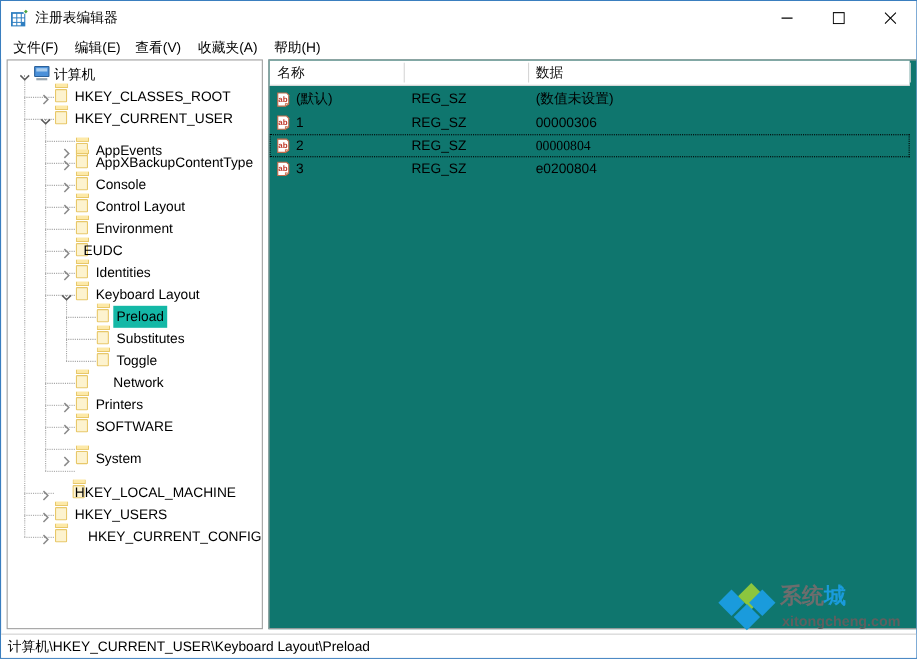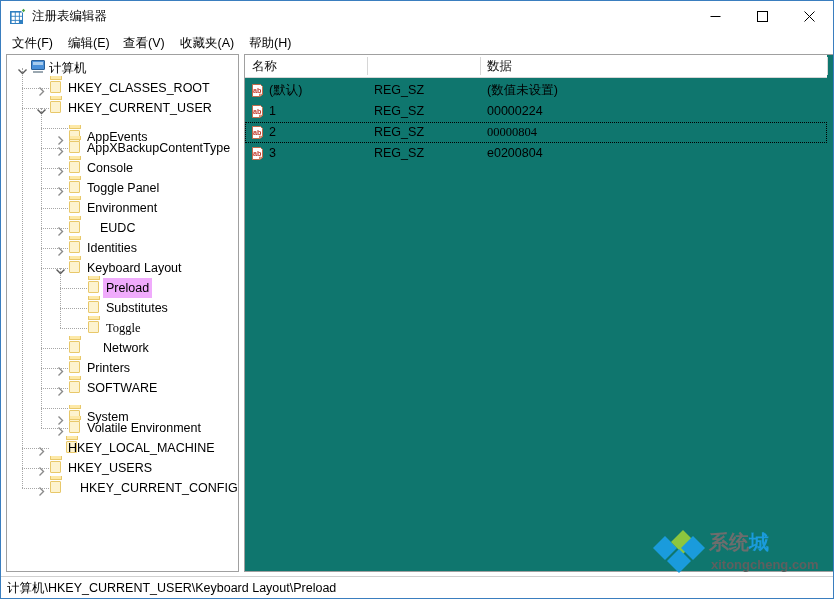--- a/index.html
+++ b/index.html
@@ -105,21 +105,21 @@
   .tlabel {
     position: absolute;
     top: 0;
     height: 20px;
     line-height: 20px;
     font-size: 12.5px;
     color: #000000;
     padding: 0 3px;
     white-space: nowrap;
   }
-  .tlabel.sel { background: #f0abfc; }
+  .tlabel.sel { background: #14b8a6; }
   .chev {
     position: absolute;
     top: 5px;
     width: 11px; height: 11px;
   }
   .tico { position: absolute; top: 2px; width: 16px; height: 16px; }
 
   
   .folder {
     position: relative;
@@ -358,34 +358,34 @@
             </svg></span>
           <span class="tico" style="left: 61px;"><span class="folder"><span class="fbody"></span><span class="fflap"></span></span></span>
           <span class="tlabel" style="left: 77px;">Console</span>
         </div>
         <div class="guide-h" style="left: 34px; top: 133px; width: 27px;"></div>
         <div class="tnode" style="top: 123px;">
           <span class="chev" style="left: 48px;"><svg width="11" height="11" viewBox="0 0 11 11">
               <polyline points="3.5,1.5 7.5,5.5 3.5,9.5" fill="none" stroke="#8a8a8a" stroke-width="1.4"></polyline>
             </svg></span>
           <span class="tico" style="left: 61px;"><span class="folder"><span class="fbody"></span><span class="fflap"></span></span></span>
-          <span class="tlabel" style="left: 77px;">Toggle Panel</span>
+          <span class="tlabel" style="left: 77px;">Control Layout</span>
         </div>
         <div class="guide-h" style="left: 34px; top: 153px; width: 27px;"></div>
         <div class="tnode" style="top: 143px;">
           <span class="tico" style="left: 61px;"><span class="folder"><span class="fbody"></span><span class="fflap"></span></span></span>
           <span class="tlabel" style="left: 77px;">Environment</span>
         </div>
         <div class="guide-h" style="left: 34px; top: 173px; width: 27px;"></div>
         <div class="tnode" style="top: 163px;">
           <span class="chev" style="left: 48px;"><svg width="11" height="11" viewBox="0 0 11 11">
               <polyline points="3.5,1.5 7.5,5.5 3.5,9.5" fill="none" stroke="#8a8a8a" stroke-width="1.4"></polyline>
             </svg></span>
           <span class="tico" style="left: 61px;"><span class="folder"><span class="fbody"></span><span class="fflap"></span></span></span>
-          <span class="tlabel" style="left: 90px;">EUDC</span>
+          <span class="tlabel" style="left: 66px;">EUDC</span>
         </div>
         <div class="guide-h" style="left: 34px; top: 193px; width: 27px;"></div>
         <div class="tnode" style="top: 183px;">
           <span class="chev" style="left: 48px;"><svg width="11" height="11" viewBox="0 0 11 11">
               <polyline points="3.5,1.5 7.5,5.5 3.5,9.5" fill="none" stroke="#8a8a8a" stroke-width="1.4"></polyline>
             </svg></span>
           <span class="tico" style="left: 61px;"><span class="folder"><span class="fbody"></span><span class="fflap"></span></span></span>
           <span class="tlabel" style="left: 77px;">Identities</span>
         </div>
         <div class="guide-h" style="left: 34px; top: 213px; width: 27px;"></div>
@@ -402,21 +402,21 @@
           <span class="tlabel sel" style="left: 96px;">Preload</span>
         </div>
         <div class="guide-h" style="left: 53px; top: 253px; width: 27px;"></div>
         <div class="tnode" style="top: 243px;">
           <span class="tico" style="left: 80px;"><span class="folder"><span class="fbody"></span><span class="fflap"></span></span></span>
           <span class="tlabel" style="left: 96px;">Substitutes</span>
         </div>
         <div class="guide-h" style="left: 53px; top: 273px; width: 27px;"></div>
         <div class="tnode" style="top: 263px;">
           <span class="tico" style="left: 80px;"><span class="folder"><span class="fbody"></span><span class="fflap"></span></span></span>
-          <span class="tlabel" style="left: 96px; font-family: Liberation Serif, serif;">Toggle</span>
+          <span class="tlabel" style="left: 96px;">Toggle</span>
         </div>
         <div class="guide-h" style="left: 34px; top: 293px; width: 27px;"></div>
         <div class="tnode" style="top: 283px;">
           <span class="tico" style="left: 61px;"><span class="folder"><span class="fbody"></span><span class="fflap"></span></span></span>
           <span class="tlabel" style="left: 77px; margin-left: 16px;">Network</span>
         </div>
         <div class="guide-h" style="left: 34px; top: 313px; width: 27px;"></div>
         <div class="tnode" style="top: 303px;">
           <span class="chev" style="left: 48px;"><svg width="11" height="11" viewBox="0 0 11 11">
               <polyline points="3.5,1.5 7.5,5.5 3.5,9.5" fill="none" stroke="#8a8a8a" stroke-width="1.4"></polyline>
@@ -434,27 +434,20 @@
         </div>
         <div class="guide-h" style="left: 34px; top: 353px; width: 27px;"></div>
         <div class="tnode" style="top: 352px;">
           <span class="chev" style="left: 48px;"><svg width="11" height="11" viewBox="0 0 11 11">
               <polyline points="3.5,1.5 7.5,5.5 3.5,9.5" fill="none" stroke="#8a8a8a" stroke-width="1.4"></polyline>
             </svg></span>
           <span class="tico" style="left: 61px;"><span class="folder"><span class="fbody"></span><span class="fflap"></span></span></span>
           <span class="tlabel" style="left: 77px;">System</span>
         </div>
         <div class="guide-h" style="left: 34px; top: 373px; width: 27px;"></div>
-        <div class="tnode" style="top: 363px;">
-          <span class="chev" style="left: 48px;"><svg width="11" height="11" viewBox="0 0 11 11">
-              <polyline points="3.5,1.5 7.5,5.5 3.5,9.5" fill="none" stroke="#8a8a8a" stroke-width="1.4"></polyline>
-            </svg></span>
-          <span class="tico" style="left: 61px;"><span class="folder"><span class="fbody"></span><span class="fflap"></span></span></span>
-          <span class="tlabel" style="left: 77px;">Volatile Environment</span>
-        </div>
         <div class="guide-h" style="left: 15px; top: 393px; width: 27px;"></div>
         <div class="tnode" style="top: 383px; text-align: right;">
           <span class="chev" style="left: 29px;"><svg width="11" height="11" viewBox="0 0 11 11">
               <polyline points="3.5,1.5 7.5,5.5 3.5,9.5" fill="none" stroke="#8a8a8a" stroke-width="1.4"></polyline>
             </svg></span>
           <span class="tico" style="left: 42px;"><span class="folder"><span class="fbody"></span><span class="fflap"></span></span></span>
           <span class="tlabel" style="left: 58px;">HKEY_LOCAL_MACHINE</span>
         </div>
         <div class="guide-h" style="left: 15px; top: 413px; width: 27px;"></div>
         <div class="tnode" style="top: 403px;">
@@ -495,21 +488,21 @@
           <span class="lcell" style="left: 242px;">(数值未设置)</span>
         </div>
         <div class="lrow" style="top: 46px;">
           <span class="abico"><svg width="15" height="15" viewBox="0 0 15 15">
               <path d="M2.5,1.5 L10.5,1.5 L12.5,3.5 L12.5,11.5 L9.5,13.5 L2.5,13.5 Z" fill="#ffffff" stroke="#c26a4a" stroke-width="1"></path>
               <path d="M9.5,13.5 L9.5,11.0 L12.5,11.5 Z" fill="#f3d9cc" stroke="#c26a4a" stroke-width="0.8"></path>
               <text x="7.2" y="9.6" font-family="Liberation Sans, sans-serif" font-size="7.2" font-weight="bold" fill="#c0392b" text-anchor="middle">ab</text>
             </svg></span>
           <span class="lcell" style="left: 24px;">1</span>
           <span class="lcell" style="left: 129px;">REG_SZ</span>
-          <span class="lcell" style="left: 242px;">00000224</span>
+          <span class="lcell" style="left: 242px;">00000306</span>
         </div>
         <div class="lrow focus" style="top: 67px;">
           <span class="abico"><svg width="15" height="15" viewBox="0 0 15 15">
               <path d="M2.5,1.5 L10.5,1.5 L12.5,3.5 L12.5,11.5 L9.5,13.5 L2.5,13.5 Z" fill="#ffffff" stroke="#c26a4a" stroke-width="1"></path>
               <path d="M9.5,13.5 L9.5,11.0 L12.5,11.5 Z" fill="#f3d9cc" stroke="#c26a4a" stroke-width="0.8"></path>
               <text x="7.2" y="9.6" font-family="Liberation Sans, sans-serif" font-size="7.2" font-weight="bold" fill="#c0392b" text-anchor="middle">ab</text>
             </svg></span>
           <span class="lcell" style="left: 24px;">2</span>
           <span class="lcell" style="left: 129px;">REG_SZ</span>
           <span class="lcell" style="left: 242px; font-family: Liberation Serif, serif;">00000804</span>

